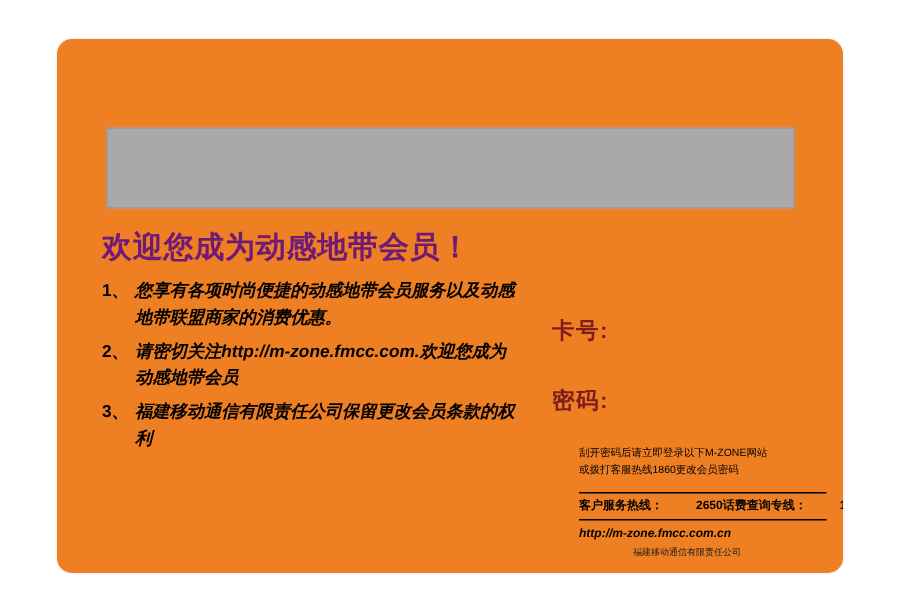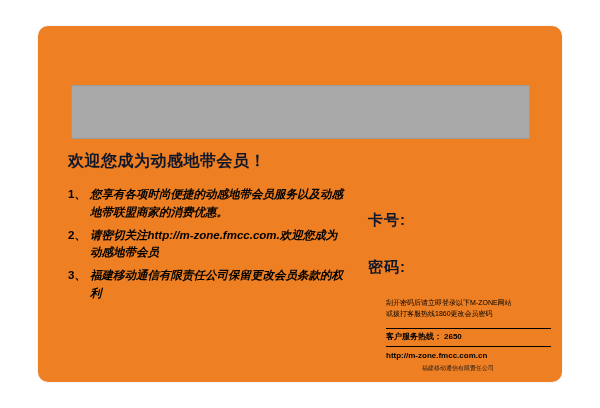--- a/index.html
+++ b/index.html
@@ -38,23 +38,23 @@
     top: 59px;
     width: 457px;
     height: 52px;
     background: #a9a9a9;
     border: 1px solid #9a9a9a;
   }
   #headline {
     position: absolute;
     left: 30px;
     top: 125px;
-    font-size: 16px;
-    font-weight: bold;
-    color: #0f172a;
+    font-size: 20px;
+    font-weight: bold;
+    color: #701a75;
     letter-spacing: 0.5px;
     white-space: nowrap;
   }
   #terms {
     position: absolute;
     left: 30px;
     top: 160px;
     width: 280px;
     font-size: 11.5px;
     color: #000000;
@@ -75,21 +75,21 @@
   }
   
   #fields {
     position: absolute;
     left: 330px;
     top: 185px;
   }
   .field-label {
     font-size: 15px;
     font-weight: bold;
-    color: #0f172a;
+    color: #7f1d1d;
     margin-bottom: 28px;
     letter-spacing: 1px;
   }
   
   #fineprint {
     position: absolute;
     left: 348px;
     top: 272px;
     width: 160px;
     text-align: left;
@@ -108,35 +108,36 @@
   }
   .hot-row {
     display: flex;
     justify-content: space-between;
     font-size: 8px;
     font-weight: bold;
     color: #000000;
     line-height: 1.6;
     white-space: nowrap;
   }
-  .hot-pair { display: flex; gap: 2px; }
+  .hot-pair { display: flex; gap: 22px; }
   .hot-sep {
     height: 1px;
     background: #000000;
     margin: 2px 0 2px 0;
     width: 100%;
   }
   #url-line {
     position: absolute;
     left: 348px;
     top: 325px;
     font-size: 8px;
     font-weight: bold;
     color: #000000;
     white-space: nowrap;
+    font-style: italic;
   }
   #company-line {
     position: absolute;
     left: 384px;
     top: 338px;
     font-size: 6px;
     color: #1a1a1a;
     white-space: nowrap;
   }
 </style>
@@ -176,20 +177,24 @@
       <div class="fine-line">或拨打客服热线1860更改会员密码</div>
     </div>
 
     <div id="hotlines">
       <div class="hot-sep"></div>
       <div class="hot-row">
         <span class="hot-pair">
           <span>客户服务热线：</span>
           <span>2650</span>
         </span>
+        <span class="hot-pair">
+          <span>话费查询专线：</span>
+          <span>1861</span>
+        </span>
       </div>
       <div class="hot-sep"></div>
     </div>
 
     <div id="url-line">http://m-zone.fmcc.com.cn</div>
     <div id="company-line">福建移动通信有限责任公司</div>
 
   </div>
 </div>
 

